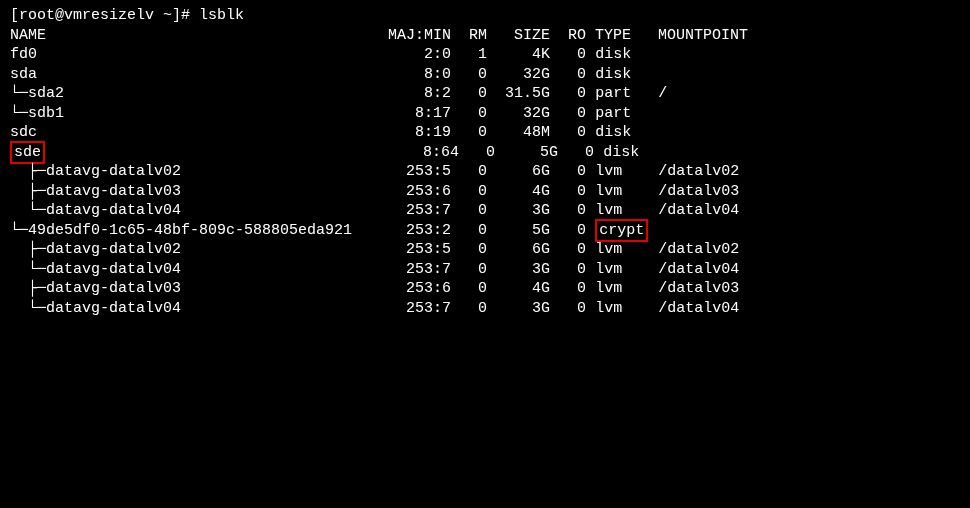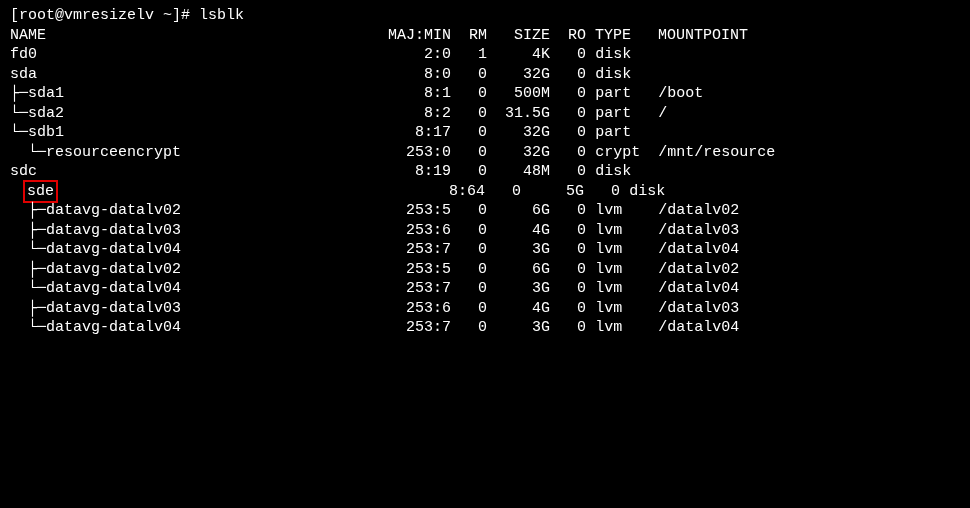--- a/index.html
+++ b/index.html
@@ -13,40 +13,39 @@
     width: 970px;
     box-sizing: border-box;
   }
   .row {
     white-space: pre;
     position: relative;
   }
   .hl {
     border: 2px solid #e00000;
     padding: 0 2px;
-    margin: -2px 13px;
+    margin: -2px 0;
     display: inline-block;
   }
 </style>
 </head>
 <body>
 
 <div class="row"><span>[root@vmresizelv ~]# </span><span>lsblk</span></div>
 
 <div class="row" id="hdr">NAME                                      MAJ:MIN  RM   SIZE  RO TYPE   MOUNTPOINT</div>
 
 <div id="tbody">
     <div class="row"><span><span>fd0</span>                                       </span><span>    2:0   1     4K   0 </span><span><span>disk</span>   </span><span></span></div>
     <div class="row"><span><span>sda</span>                                       </span><span>    8:0   0    32G   0 </span><span><span>disk</span>   </span><span></span></div>
-    <div class="row"><span>├─<span>sda1</span>                                    </span><span>    8:1   0   500M   0 </span><span><span>part</span>   </span><span>/boot</span></div>
     <div class="row"><span>└─<span>sda2</span>                                    </span><span>    8:2   0  31.5G   0 </span><span><span>part</span>   </span><span>/</span></div>
     <div class="row"><span>└─<span>sdb1</span>                                    </span><span>   8:17   0    32G   0 </span><span><span>part</span>   </span><span></span></div>
-    <div class="row"><span>  └─<span>resourceencrypt</span>                       </span><span>  253:0   0    32G   0 </span><span><span>crypt</span>  </span><span>/mnt/resource</span></div>
     <div class="row"><span><span>sdc</span>                                       </span><span>   8:19   0    48M   0 </span><span><span>disk</span>   </span><span></span></div>
     <div class="row"><span><span class="hl">sde</span>                                       </span><span>   8:64   0     5G   0 </span><span><span>disk</span>   </span><span></span></div>
     <div class="row"><span>  ├─<span>datavg-datalv02</span>                       </span><span>  253:5   0     6G   0 </span><span><span>lvm</span>    </span><span>/datalv02</span></div>
     <div class="row"><span>  ├─<span>datavg-datalv03</span>                       </span><span>  253:6   0     4G   0 </span><span><span>lvm</span>    </span><span>/datalv03</span></div>
     <div class="row"><span>  └─<span>datavg-datalv04</span>                       </span><span>  253:7   0     3G   0 </span><span><span>lvm</span>    </span><span>/datalv04</span></div>
+    <div class="row"><span>└─<span>49de5df0-1c65-48bf-809c-588805eda921</span>    </span><span>  253:2   0     5G   0 </span><span><span class="hl">crypt</span>  </span><span></span></div>
     <div class="row"><span>  ├─<span>datavg-datalv02</span>                       </span><span>  253:5   0     6G   0 </span><span><span>lvm</span>    </span><span>/datalv02</span></div>
     <div class="row"><span>  └─<span>datavg-datalv04</span>                       </span><span>  253:7   0     3G   0 </span><span><span>lvm</span>    </span><span>/datalv04</span></div>
     <div class="row"><span>  ├─<span>datavg-datalv03</span>                       </span><span>  253:6   0     4G   0 </span><span><span>lvm</span>    </span><span>/datalv03</span></div>
     <div class="row"><span>  └─<span>datavg-datalv04</span>                       </span><span>  253:7   0     3G   0 </span><span><span>lvm</span>    </span><span>/datalv04</span></div>
   </div>
 
 </body></html>

